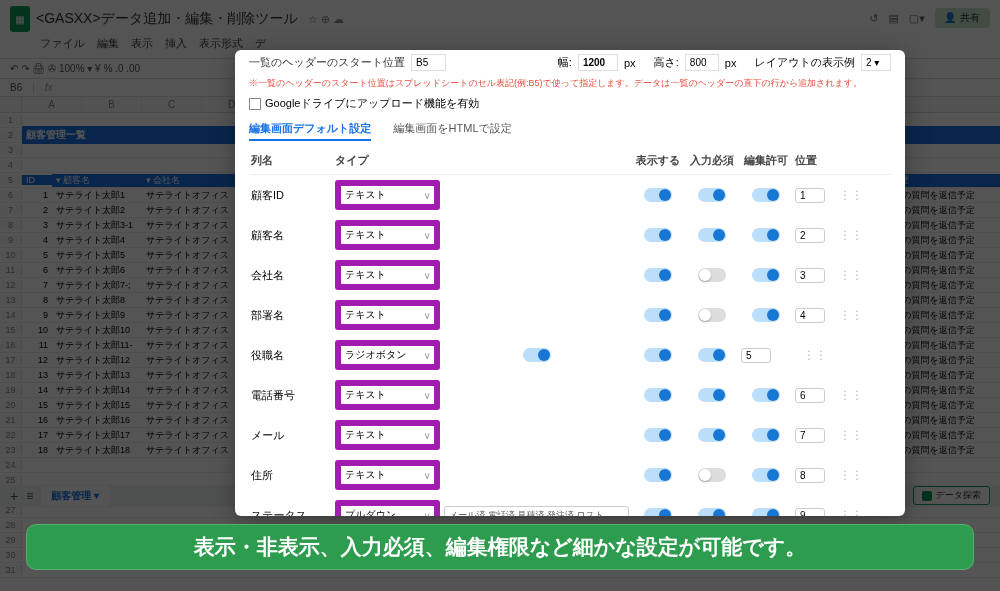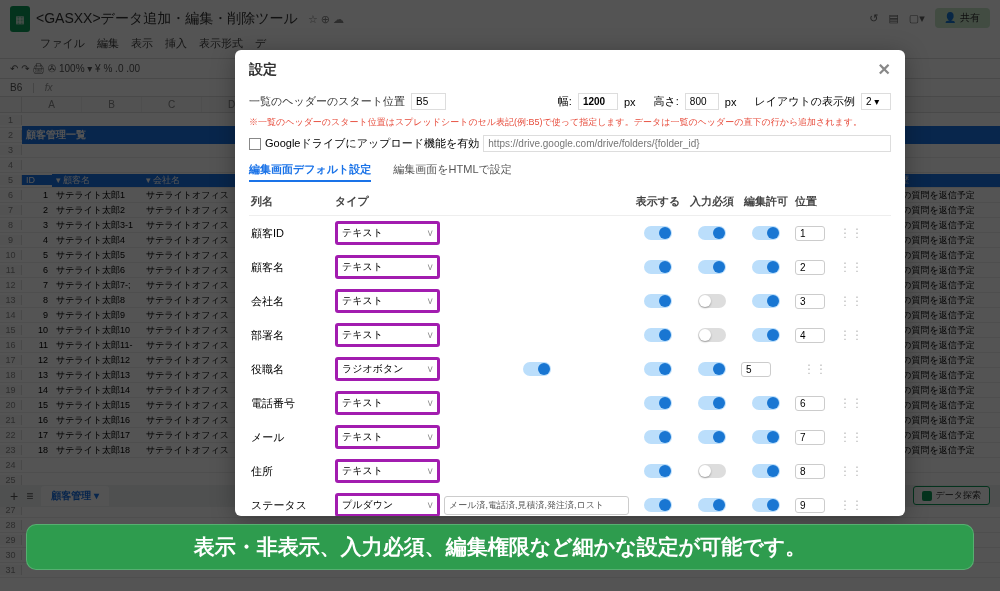--- a/index.html
+++ b/index.html
@@ -38,21 +38,21 @@
 .hint{color:#e74c3c;font-size:9px;padding:2px 0}
 .upload-row{display:flex;align-items:center;gap:4px;padding:4px 0}
 .chk{width:12px;height:12px;border:1px solid #888}
 .url-input{flex:1;border:1px solid #ddd;padding:2px 4px;font-size:10px;color:#888}
 .tabs{display:flex;gap:22px;padding:6px 0;font-size:11px}
 .tab{color:#1a73e8;cursor:pointer}
 .tab.active{border-bottom:2px solid #1a73e8;font-weight:bold;padding-bottom:3px}
 .tab.inactive{color:#555}
 .grid-head{display:grid;grid-template-columns:80px 105px 185px 50px 50px 50px 40px 18px;gap:4px;font-size:11px;font-weight:bold;color:#444;padding:6px 2px;border-bottom:1px solid #eee}
 .grid-row{display:grid;grid-template-columns:80px 105px 185px 50px 50px 50px 40px 18px;gap:4px;align-items:center;padding:5px 2px;font-size:11px}
-.sel{border:3px solid #a21caf;padding:2px 4px;font-size:10px;border-radius:3px;background:#fff;display:flex;justify-content:space-between;align-items:center}
+.sel{border:6px solid #a21caf;padding:2px 4px;font-size:10px;border-radius:3px;background:#fff;display:flex;justify-content:space-between;align-items:flex-end}
 .opts{border:1px solid #ccc;padding:2px 4px;font-size:9px;border-radius:3px;background:#fff;color:#555;white-space:nowrap;overflow:hidden}
 .tog{width:28px;height:14px;border-radius:7px;position:relative;margin:0 auto}
 .tog.on{background:#bbdefb}
 .tog.on::after{content:"";position:absolute;width:12px;height:12px;background:#1976d2;border-radius:50%;top:1px;right:1px}
 .tog.off{background:#ddd}
 .tog.off::after{content:"";position:absolute;width:12px;height:12px;background:#fff;border-radius:50%;top:1px;left:1px;box-shadow:0 1px 2px rgba(0,0,0,.3)}
 .pos-in{border:1px solid #ccc;padding:1px 4px;width:30px;font-size:10px;text-align:left;border-radius:3px}
 .drag{color:#bbb;font-size:12px;text-align:center}
 .footer-btns{display:flex;gap:6px;justify-content:flex-end;padding:8px 0}
 .btn{padding:5px 10px;border-radius:4px;font-size:10px;color:#fff;cursor:pointer;display:flex;align-items:center;gap:4px}
@@ -311,45 +311,40 @@
     <span style="font-size:12px;color:#555">≡</span>
     <span class="sheet-tab">顧客管理 ▾</span>
   </div>
   <div class="data-explore">
       <span>データ探索</span>
     </div>
 </div>
 <div class="overlay"></div>
 
 <div class="modal">
-  <div class="modal-head">
-    <span>設定</span>
-    <span class="close-x">✕</span>
-  </div>
   <div class="modal-body">
     <div class="hdr-row">
       <span class="hdr-label">一覧のヘッダーのスタート位置</span>
       <input class="hdr-input" style="width: 35px;" value="B5">
       <span style="flex:1"></span>
       <span>幅:</span>
       <input class="hdr-input" style="width: 40px; font-weight: bold;" value="1200">
       <span>px</span>
       <span style="width:6px"></span>
       <span>高さ:</span>
       <input class="hdr-input" style="width: 34px;" value="800">
       <span>px</span>
       <span style="width:6px"></span>
       <span>レイアウトの表示例</span>
       <span class="hdr-input" style="width:30px">2 ▾</span>
     </div>
     <div class="hint">※一覧のヘッダーのスタート位置はスプレッドシートのセル表記(例:B5)で使って指定します。データは一覧のヘッダーの直下の行から追加されます。</div>
     <div class="upload-row">
       <span class="chk"></span>
       <span>Googleドライブにアップロード機能を有効</span>
-      <input class="url-input" placeholder="https://drive.google.com/drive/folders/{folder_id}" style="">
     </div>
     <div class="tabs">
       <span class="tab active">編集画面デフォルト設定</span>
       <span class="tab inactive">編集画面をHTMLで設定</span>
     </div>
     <div class="grid-head">
       <span>列名</span>
       <span>タイプ</span>
       <span></span>
       <span style="text-align:center">表示する</span>

